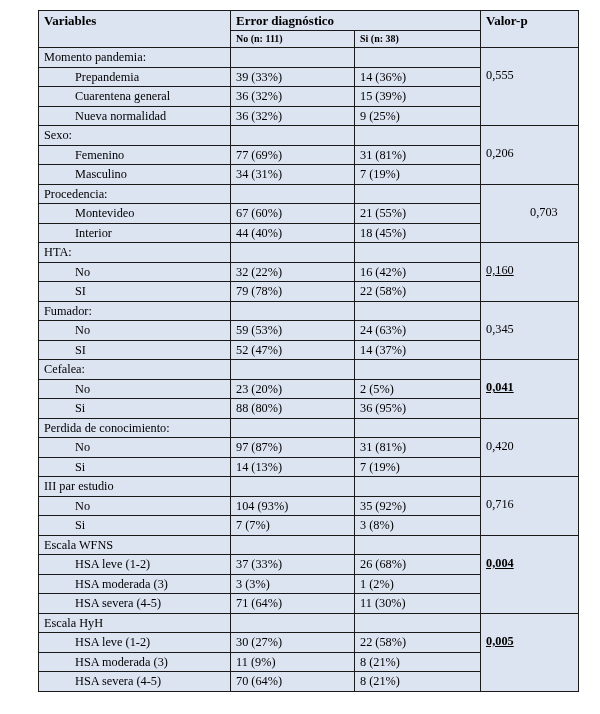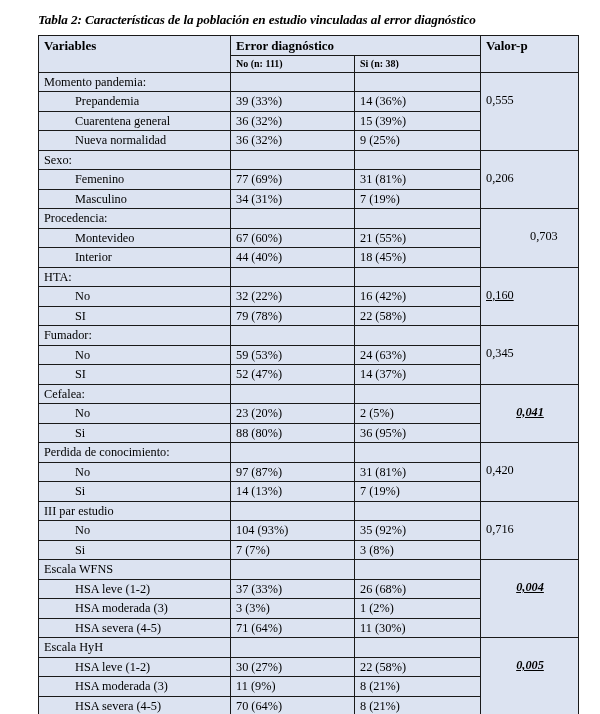--- a/index.html
+++ b/index.html
@@ -62,36 +62,33 @@
   .sub td { border-top: none; border-bottom: none; }
   .lastsub td { border-top: none; border-bottom: 1px solid #1a1a1a; }
 
   .varname { padding-left: 5px; }
   .indent  { padding-left: 36px; }
 
   .num { font-size: 12.3px; }
   .pval { font-size: 12.3px; }
   .pval.sig {
     font-weight: bold;
-    font-style: italic;
     text-decoration: underline;
-    text-align: center;
   }
   .hdr-sub {
     font-weight: bold;
     font-size: 10px;
   }
   .tall { height: 17px; }
 </style>
 </head>
 <body>
 
 <div class="page">
 
-  <div class="caption">Tabla 2: Características de la población en estudio vinculadas al error diagnóstico</div>
 
   <table class="tbl">
     <colgroup>
       <col class="colvar">
       <col class="colno">
       <col class="colsi">
       <col class="colp">
     </colgroup>
     <tbody id="table-body">
       <tr>

